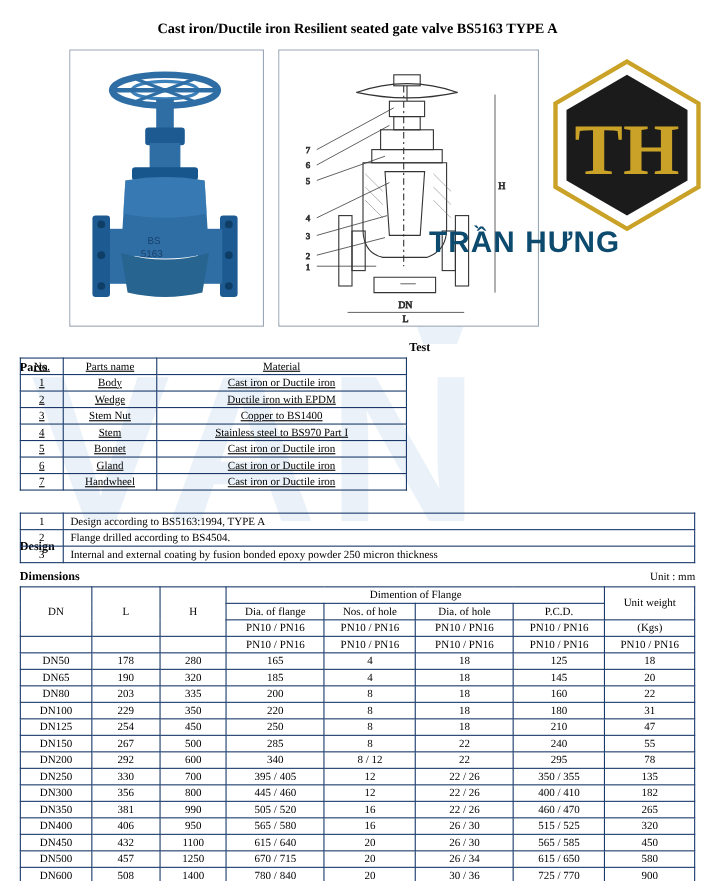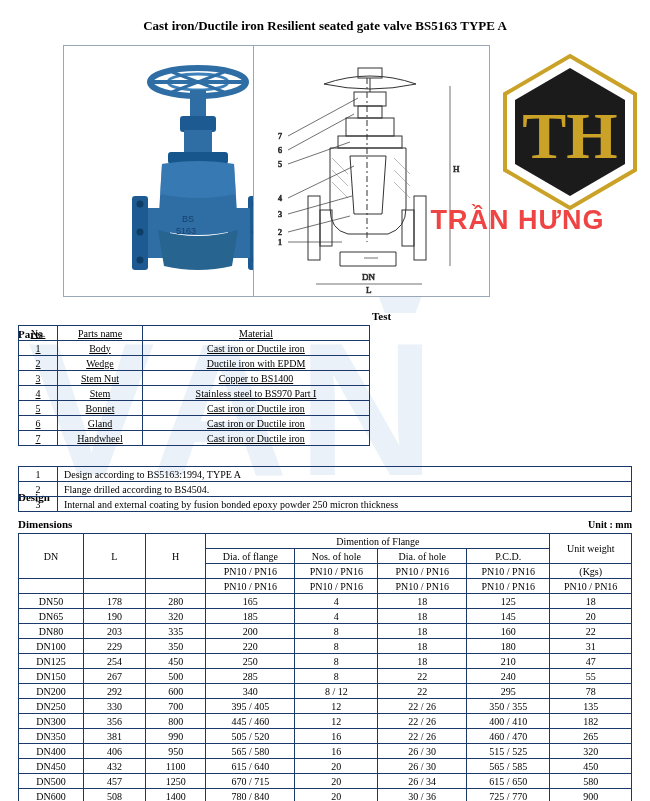--- a/index.html
+++ b/index.html
@@ -28,33 +28,33 @@
 
   .title{
     position:absolute;left:0;top:18px;width:650px;text-align:center;
     font-size:13px;font-weight:bold;font-family:"Liberation Serif",serif;
     z-index:3;
   }
 
   
   .photo-box{
     position:absolute;left:63px;top:45px;width:175px;height:250px;
-    border:1px solid #9aa7b4;background:#fff;z-index:2;padding-left:48px;
+    border:1px solid #9aa7b4;background:#fff;z-index:2;
   }
   .draw-box{
     position:absolute;left:253px;top:45px;width:235px;height:250px;
     border:1px solid #9aa7b4;background:#fff;z-index:2;
   }
   .logo-box{
     position:absolute;left:495px;top:50px;width:150px;height:190px;z-index:4;
   }
   .brand{
-    position:absolute;left:390px;top:205px;width:255px;text-align:center;
+    position:absolute;left:390px;top:205px;width:255px;text-align:left;
     font-family:"Liberation Sans",sans-serif;font-weight:bold;font-size:27px;
-    color:#ef4444;letter-spacing:1px;z-index:5;
+    color:#0c4a6e;letter-spacing:1px;z-index:5;
   }
 
   
   .lbl{
     position:absolute;font-size:11px;font-weight:bold;
     font-family:"Liberation Serif",serif;z-index:3;
   }
   table{
     border-collapse:collapse;position:absolute;z-index:3;background:transparent;
     font-size:10px;font-family:"Liberation Serif",serif;
@@ -67,21 +67,21 @@
     height:14px;
     line-height:13px;
     background:rgba(255,255,255,0.0);
   }
   .tbl-parts{left:18px;top:325px;width:352px;text-decoration:underline;}
   .tbl-test{left:372px;top:325px;width:260px;}
   .tbl-design{left:18px;top:466px;width:614px;}
   .tbl-dim{left:18px;top:533px;width:614px;}
   .tbl-design td.l{text-align:left;padding-left:6px;}
   .unit{
-    position:absolute;right:18px;top:519px;font-size:10px;font-weight:bold;z-index:3;margin-left:36px;
+    position:absolute;right:18px;top:519px;font-size:10px;font-weight:normal;z-index:3;margin-left:36px;
   }
   .hdr td{font-weight:normal;}
 </style>
 </head>
 <body>
 
 <div class="page">
 
   <div class="wm wm1">VAN</div>
   <div class="wm wm2">V</div>

